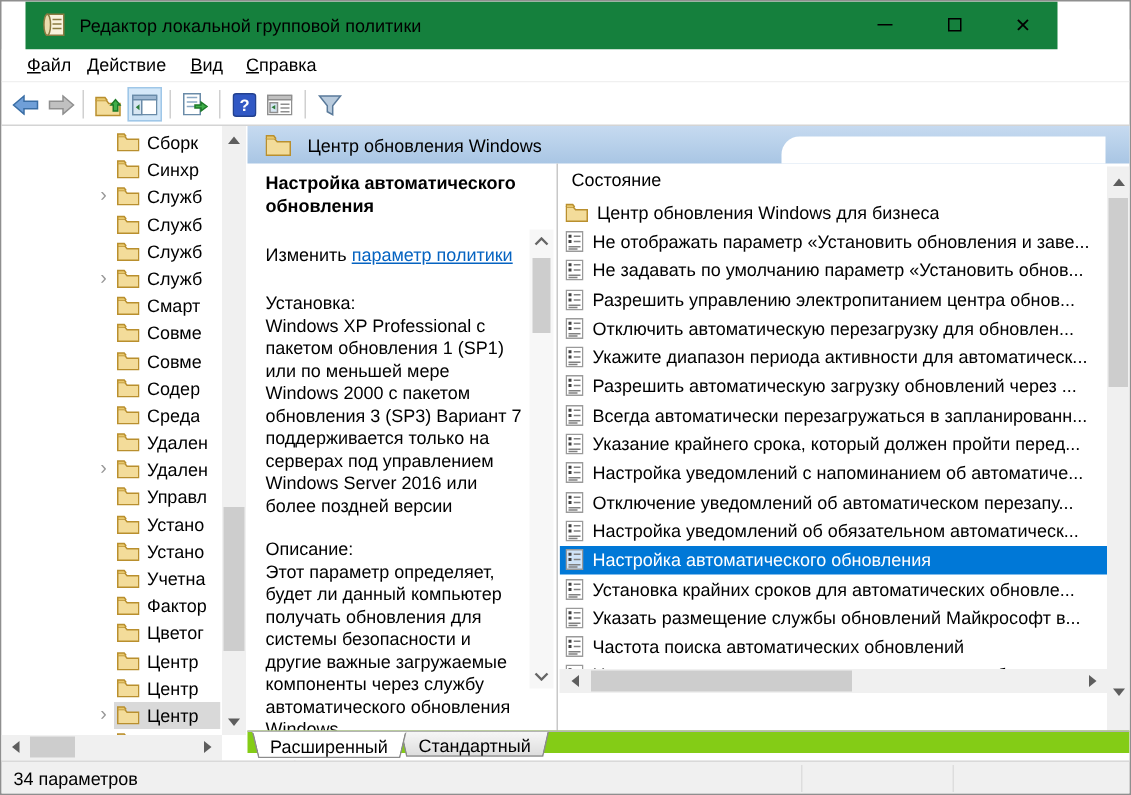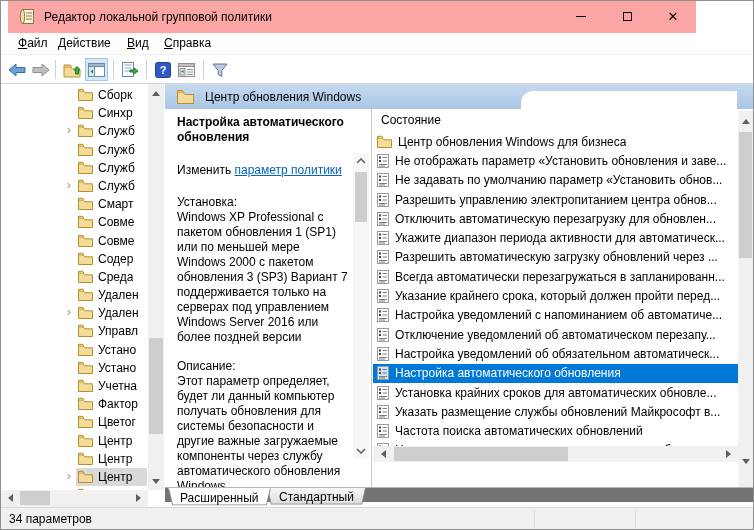--- a/index.html
+++ b/index.html
@@ -1,20 +1,20 @@
 <!DOCTYPE html>
 <html><head>
 <meta charset="utf-8">
 <style>
   * { margin:0; padding:0; box-sizing:border-box; }
   html,body { width:754px; height:530px; font-family:"Liberation Sans","DejaVu Sans",sans-serif; }
   .window { position:relative; width:754px; height:530px; background:#fff; border:1px solid #8f8f8f; overflow:hidden; font-size:12px; color:#000; }
 
   
-  .titlebar { position:absolute; left:7px; top:0; width:688px; height:32px; background:#fca5a5; }
+  .titlebar { position:absolute; left:16px; top:0; width:688px; height:32px; background:#15803d; }
   .app-icon { position:absolute; left:10px; top:7px; }
   .title-text { position:absolute; left:36px; top:9px; font-size:12px; white-space:nowrap; }
   .win-btn { position:absolute; top:0; width:46px; height:30px; display:flex; align-items:center; justify-content:center; }
   .btn-min  { right:92px; } .btn-max { right:46px; } .btn-close { right:0; }
   .glyph-min { width:10px; height:1px; background:#000; }
   .glyph-max { width:9px; height:9px; border:1px solid #000; }
   .glyph-close { font-size:13px; line-height:1; }
 
   
   .menubar { position:absolute; left:0; top:32px; width:752px; height:22px; background:#fff; border-bottom:1px solid #f0f0f0; }
@@ -75,21 +75,21 @@
   .list-row { position:relative; height:19.3px; display:flex; align-items:center; white-space:nowrap; }
   .list-row .li-icon { margin:0 6px 0 4px; flex:0 0 auto; display:flex; }
   .list-row .li-label { overflow:hidden; }
   .list-row.sel { background:#0078d7; color:#fff; }
   .list-row.sel .p-icon rect.page { fill:#cfe3f7; }
 
   .list-vsb { position:absolute; left:573px; top:27px; width:15px; height:376px; background:#f0f0f0; }
   .list-hsb { position:absolute; left:208px; top:362px; width:365px; height:16px; background:#f0f0f0; }
 
   
-  .tabs-row { position:absolute; left:0; top:403px; width:588px; height:15px; border-top:1px solid #b4b4b4; background:#737373; }
+  .tabs-row { position:absolute; left:0; top:403px; width:588px; height:15px; border-top:1px solid #b4b4b4; background:#84cc16; }
   .tab { position:absolute; top:0; height:19px; display:flex; align-items:center; justify-content:center; }
   .tab .bg { position:absolute; inset:0; border:1px solid #8c8c8c; border-top:none; transform:perspective(30px) rotateX(-8deg); transform-origin:50% 0; }
   .tab.active .bg { background:#fff; border-top:1px solid #fff; }
   .tab.inactive .bg { background:linear-gradient(180deg,#f6f6f6,#dddddd); }
   .tab-label { position:relative; z-index:2; padding:0 12px; }
   .tab.active { z-index:2; } .tab.inactive { z-index:1; height:18px;text-align:right; }
 
   
   .statusbar { position:absolute; left:0; top:506px; width:752px; height:22px; background:#f0f0f0; border-top:1px solid #d9d9d9; }
   .status-text { position:absolute; left:8px; top:4px; }

